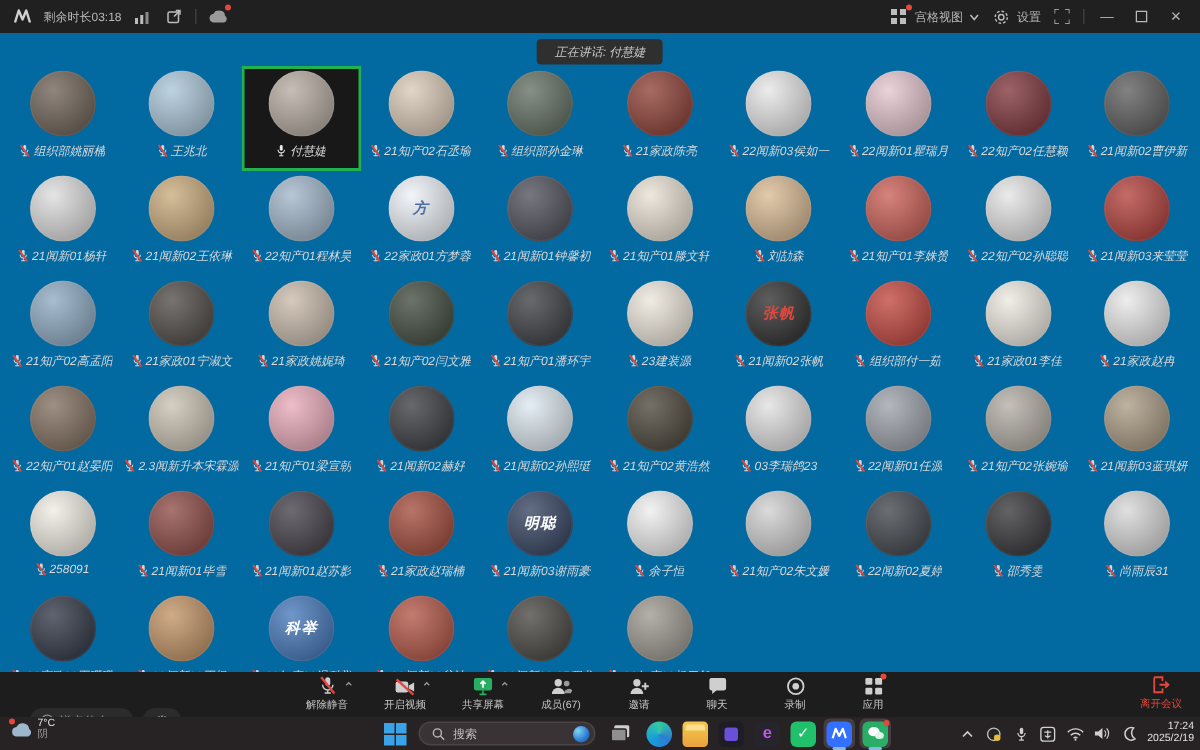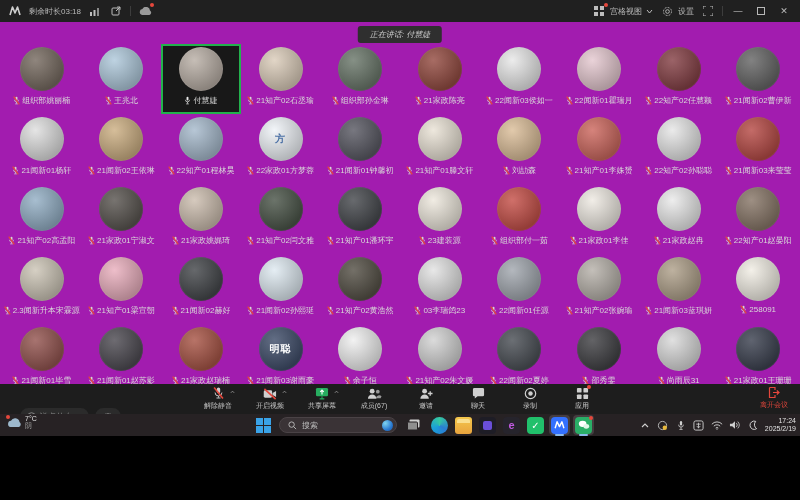--- a/index.html
+++ b/index.html
@@ -1,32 +1,32 @@
 <!DOCTYPE html>
 <html><head>
 <meta charset="utf-8">
 <style>
   html,body{margin:0;padding:0;background:#000;}
-  .screen{position:relative;width:800px;height:436px;overflow:hidden;
-    font-family:"Liberation Sans","DejaVu Sans",sans-serif;background:#a21caf;}
+  .screen{position:relative;width:800px;height:500px;overflow:hidden;
+    font-family:"Liberation Sans","DejaVu Sans",sans-serif;background:#0369a1;}
   
   .titlebar{position:absolute;top:0;left:0;right:0;height:22px;background:#202020;
     display:flex;align-items:center;justify-content:space-between;padding:0 8px;box-sizing:border-box;}
   .tb-group{display:flex;align-items:center;gap:7px;}
   .tb-text{font-size:8px;color:#b8b8b8;white-space:nowrap;}
   .tb-ic{position:relative;display:inline-flex;align-items:center;justify-content:center;width:14px;height:14px;}
   .divider{width:1px;height:10px;background:#3d3d3d;}
   .reddot{position:absolute;top:-1px;right:-2px;width:4px;height:4px;border-radius:50%;background:#e5473c;}
   .winbtn{width:16px;height:14px;display:flex;align-items:center;justify-content:center;color:#b8b8b8;font-size:9px;}
   
   .banner{position:absolute;top:26px;left:50%;transform:translateX(-50%);background:#2f2f2f;
     border-radius:3px;padding:3px 12px;font-size:8px;color:#c9c9c9;white-space:nowrap;font-style:italic;}
   
   .grid{position:absolute;top:44px;left:2px;right:2px;display:grid;
-    grid-template-columns:repeat(10,1fr);grid-auto-rows:70px;}
+    grid-template-columns:repeat(10,1fr);grid-auto-rows:70px;font-style:italic;}
   .tile{display:flex;flex-direction:column;align-items:center;padding-top:3px;box-sizing:border-box;position:relative;}
   .tile.speaking{outline:2px solid #23b14d;outline-offset:-2px;background:#181818;}
   .avatar{width:44px;height:44px;border-radius:50%;margin-bottom:4px;flex:none;
     display:flex;align-items:center;justify-content:center;
     box-shadow:inset 0 0 0 1px rgba(255,255,255,.06);}
   .avtxt{font-size:10px;font-weight:bold;letter-spacing:1px;}
   .pname{display:flex;align-items:center;gap:2px;max-width:76px;overflow:hidden;}
   .pname span{font-size:8px;color:#d8d8d8;white-space:nowrap;}
   
   .toolbar{position:absolute;left:0;right:0;bottom:22px;height:30px;background:#1d1d1d;}
@@ -428,20 +428,33 @@
           <div class="pname">
             <svg width="7" height="9" viewBox="0 0 10 13">
               <rect x="3.6" y="1" width="2.8" height="5.5" rx="1.4" fill="#d6d6d6"></rect>
               <path d="M2 5.5 a3 3 0 0 0 6 0 M5 8.5 V11 M3 11.4 H7" fill="none" stroke="#d6d6d6" stroke-width="1"></path>
               <line x1="1" y1="1" x2="9" y2="12" stroke="#e5473c" stroke-width="1.8"></line>
             </svg>
             <span>23建装源</span>
           </div>
         </div>
         <div class="tile">
+          <div class="avatar" style="background:radial-gradient(circle at 35% 30%, rgba(255,255,255,.25), rgba(0,0,0,.35)),#282828">
+            <span class="avtxt" style="color:#e5473c">张帆</span>
+          </div>
+          <div class="pname">
+            <svg width="7" height="9" viewBox="0 0 10 13">
+              <rect x="3.6" y="1" width="2.8" height="5.5" rx="1.4" fill="#d6d6d6"></rect>
+              <path d="M2 5.5 a3 3 0 0 0 6 0 M5 8.5 V11 M3 11.4 H7" fill="none" stroke="#d6d6d6" stroke-width="1"></path>
+              <line x1="1" y1="1" x2="9" y2="12" stroke="#e5473c" stroke-width="1.8"></line>
+            </svg>
+            <span>21闻新02张帆</span>
+          </div>
+        </div>
+        <div class="tile">
           <div class="avatar" style="background:radial-gradient(circle at 35% 30%, rgba(255,255,255,.25), rgba(0,0,0,.35)),#c04038"></div>
           <div class="pname">
             <svg width="7" height="9" viewBox="0 0 10 13">
               <rect x="3.6" y="1" width="2.8" height="5.5" rx="1.4" fill="#d6d6d6"></rect>
               <path d="M2 5.5 a3 3 0 0 0 6 0 M5 8.5 V11 M3 11.4 H7" fill="none" stroke="#d6d6d6" stroke-width="1"></path>
               <line x1="1" y1="1" x2="9" y2="12" stroke="#e5473c" stroke-width="1.8"></line>
             </svg>
             <span>组织部付一茹</span>
           </div>
         </div>

